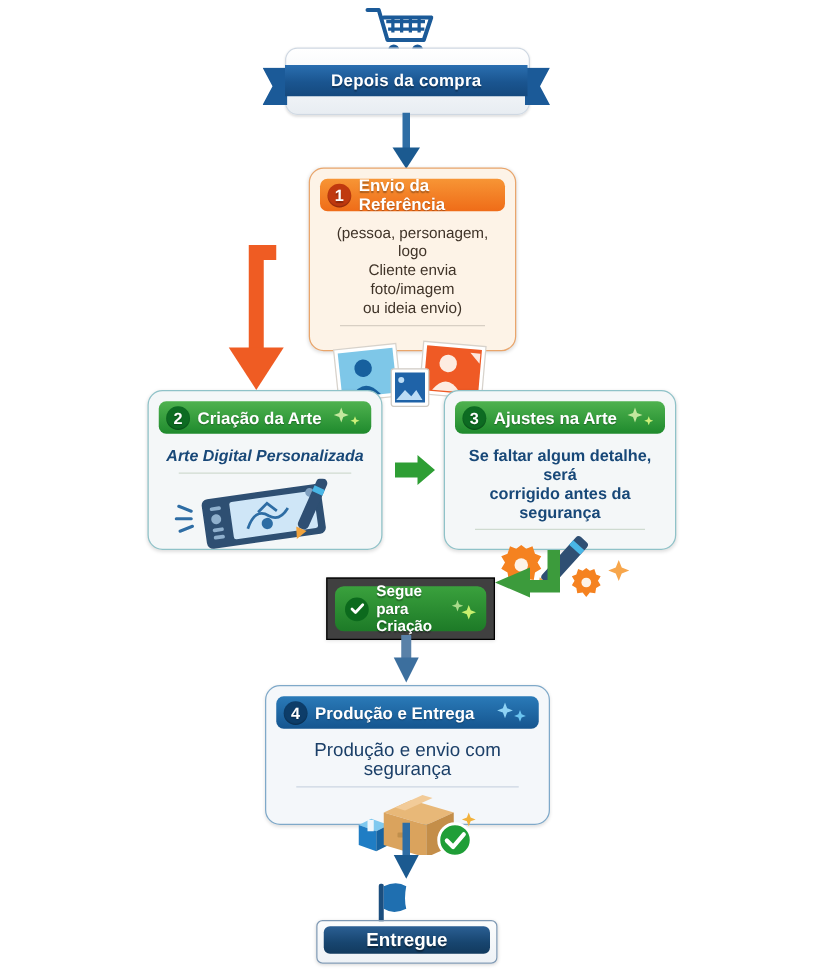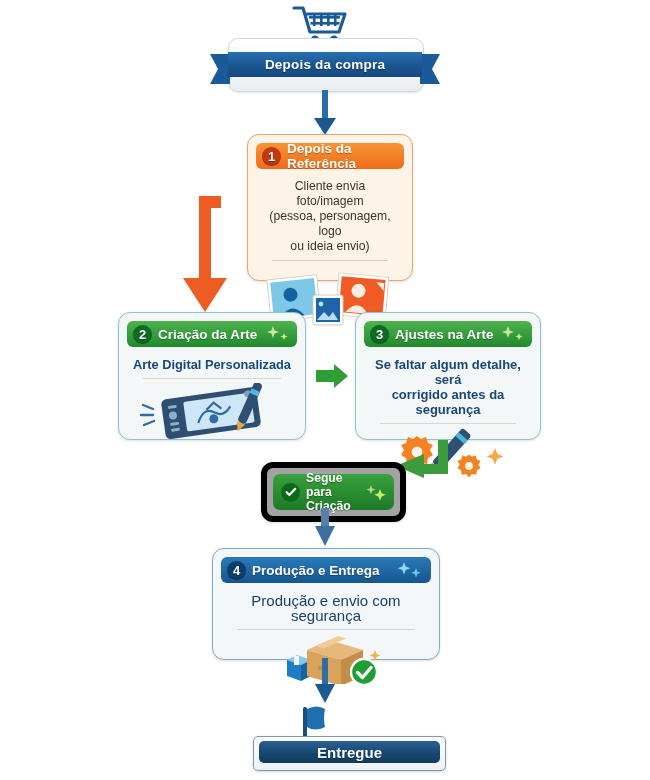--- a/index.html
+++ b/index.html
@@ -103,40 +103,40 @@
   #card-4{left:212px;top:548px;width:228px;height:112px;
     border:1px solid #7fa9c9;background:#f4f7fa;}
   #card-4 .card-head{background:linear-gradient(#2a7ab8,#15558f);}
   #card-4 .num-badge{background:#0d3d69;}
   #card-4 .card-cap{color:#1b3f68;font-size:15px;}
 
   .sparkles{margin-left:auto;margin-right:6px;flex:0 0 auto;display:flex;align-items:center;}
 
   
   #segue-badge{left:261px;top:462px;width:133px;height:48px;
-    border:6px solid #000000;border-radius:12px;background:#a3a3a3;
+    border:1px solid #000000;border-radius:0;background:#404040;
     box-shadow:0 1px 3px rgba(0,0,0,.13);}
   .segue-inner{
     position:absolute;left:6px;top:6px;right:6px;bottom:6px;
     border-radius:7px;background:linear-gradient(#3aa13d,#1d7a27);
     display:flex;align-items:center;padding-left:8px;
     color:#fff;font-weight:bold;font-size:12.2px;line-height:14px;
     text-shadow:0 1px 1px rgba(0,0,0,.3);
   }
   .check-circle{
     width:19px;height:19px;border-radius:50%;background:#0c6a1d;
     display:flex;align-items:center;justify-content:center;
     margin-right:6px;flex:0 0 auto;font-size:12px;color:#fff;
   }
 
   
   #entregue-banner{left:253px;top:736px;width:143px;height:33px;
     border:1px solid #7e98b3;border-radius:5px;
     background:linear-gradient(#fbfcfd,#eef2f6);
-    box-shadow:0 1px 3px rgba(0,0,0,.16);padding-left:48px;}
+    box-shadow:0 1px 3px rgba(0,0,0,.16);}
   .entregue-inner{
     position:absolute;left:5px;top:4px;right:5px;bottom:7px;
     border-radius:5px;background:linear-gradient(#2b5f94,#17456f 60%,#123a5e);
     display:flex;align-items:center;justify-content:center;
     color:#fff;font-weight:bold;font-size:15px;
     text-shadow:0 1px 1px rgba(0,0,0,.4);
   }
   #flag-icon{left:293px;top:705px;width:44px;height:36px;}
 
   
@@ -183,26 +183,26 @@
   <div class="conn" id="conn-top">
     <svg width="34" height="46" viewBox="0 0 34 46">
       <rect x="14" y="0" width="6" height="30" fill="#2e6da4"></rect>
       <path d="M6 28 L28 28 L17 45 Z" fill="#1b5a90"></path>
     </svg>
   </div>
 
   <div class="card" id="card-1">
     <div class="card-head">
       <span class="num-badge">1</span>
-      <span>Depois da Referência</span>
+      <span>Envio da Referência</span>
     </div>
     <div class="card-body">
       <div class="card-cap">
+        <div>(pessoa, personagem, logo</div>
         <div>Cliente envia  foto/imagem</div>
-        <div>(pessoa, personagem, logo</div>
         <div>ou ideia envio)</div>
       </div>
       <div class="cap-rule"></div>
       <div class="art-zone">
         <svg width="146" height="60" viewBox="0 0 146 60" style="position:absolute;left:50%;top:2px;transform:translateX(-50%)">
 
           <g transform="rotate(-6 40 32)">
             <rect x="12" y="10" width="50" height="42" fill="#ffffff" stroke="#d7d2cb"></rect>
             <rect x="15" y="13" width="44" height="36" fill="#7ec7e8"></rect>
             <circle cx="34" cy="27" r="7" fill="#17609e"></circle>
@@ -240,21 +240,21 @@
       <span class="num-badge">2</span>
       <span>Criação da Arte</span>
       <span class="sparkles">
         <svg width="26" height="18" viewBox="0 0 26 18">
           <path d="M8 1 l1.6 4.4 L14 7 l-4.4 1.6 L8 13 l-1.6-4.4 L2 7 l4.4-1.6 z" fill="#d4f0a8" opacity=".9"></path>
           <path d="M19 8 l1 2.6 L22.6 11.6 L20 12.6 L19 15.2 L18 12.6 L15.4 11.6 L18 10.6 z" fill="#cdf07a"></path>
         </svg>
       </span>
     </div>
     <div class="card-body">
-      <div class="card-cap" style="font-weight:bold;font-size:12.8px;">Arte Digital Personalizada</div>
+      <div class="card-cap" style="font-weight:bold;font-size:12.8px;font-style:italic;">Arte Digital Personalizada</div>
       <div class="cap-rule green"></div>
       <div class="art-zone">
         <svg width="150" height="58" viewBox="0 0 150 58" style="position:absolute;left:50%;top:0;transform:translateX(-50%)">
           <g transform="rotate(-8 75 30)">
             <rect x="26" y="10" width="96" height="40" rx="5" fill="#2e4f72"></rect>
             <rect x="48" y="15" width="68" height="30" rx="2" fill="#cfe6f7"></rect>
             <circle cx="113" cy="16" r="3.5" fill="#7fa0c0"></circle>
             <rect x="32" y="17" width="9" height="3" rx="1.5" fill="#8fb0cd"></rect>
             <circle cx="36" cy="27" r="4" fill="#8fb0cd"></circle>
             <rect x="32" y="34" width="9" height="3" rx="1.5" fill="#8fb0cd"></rect>

